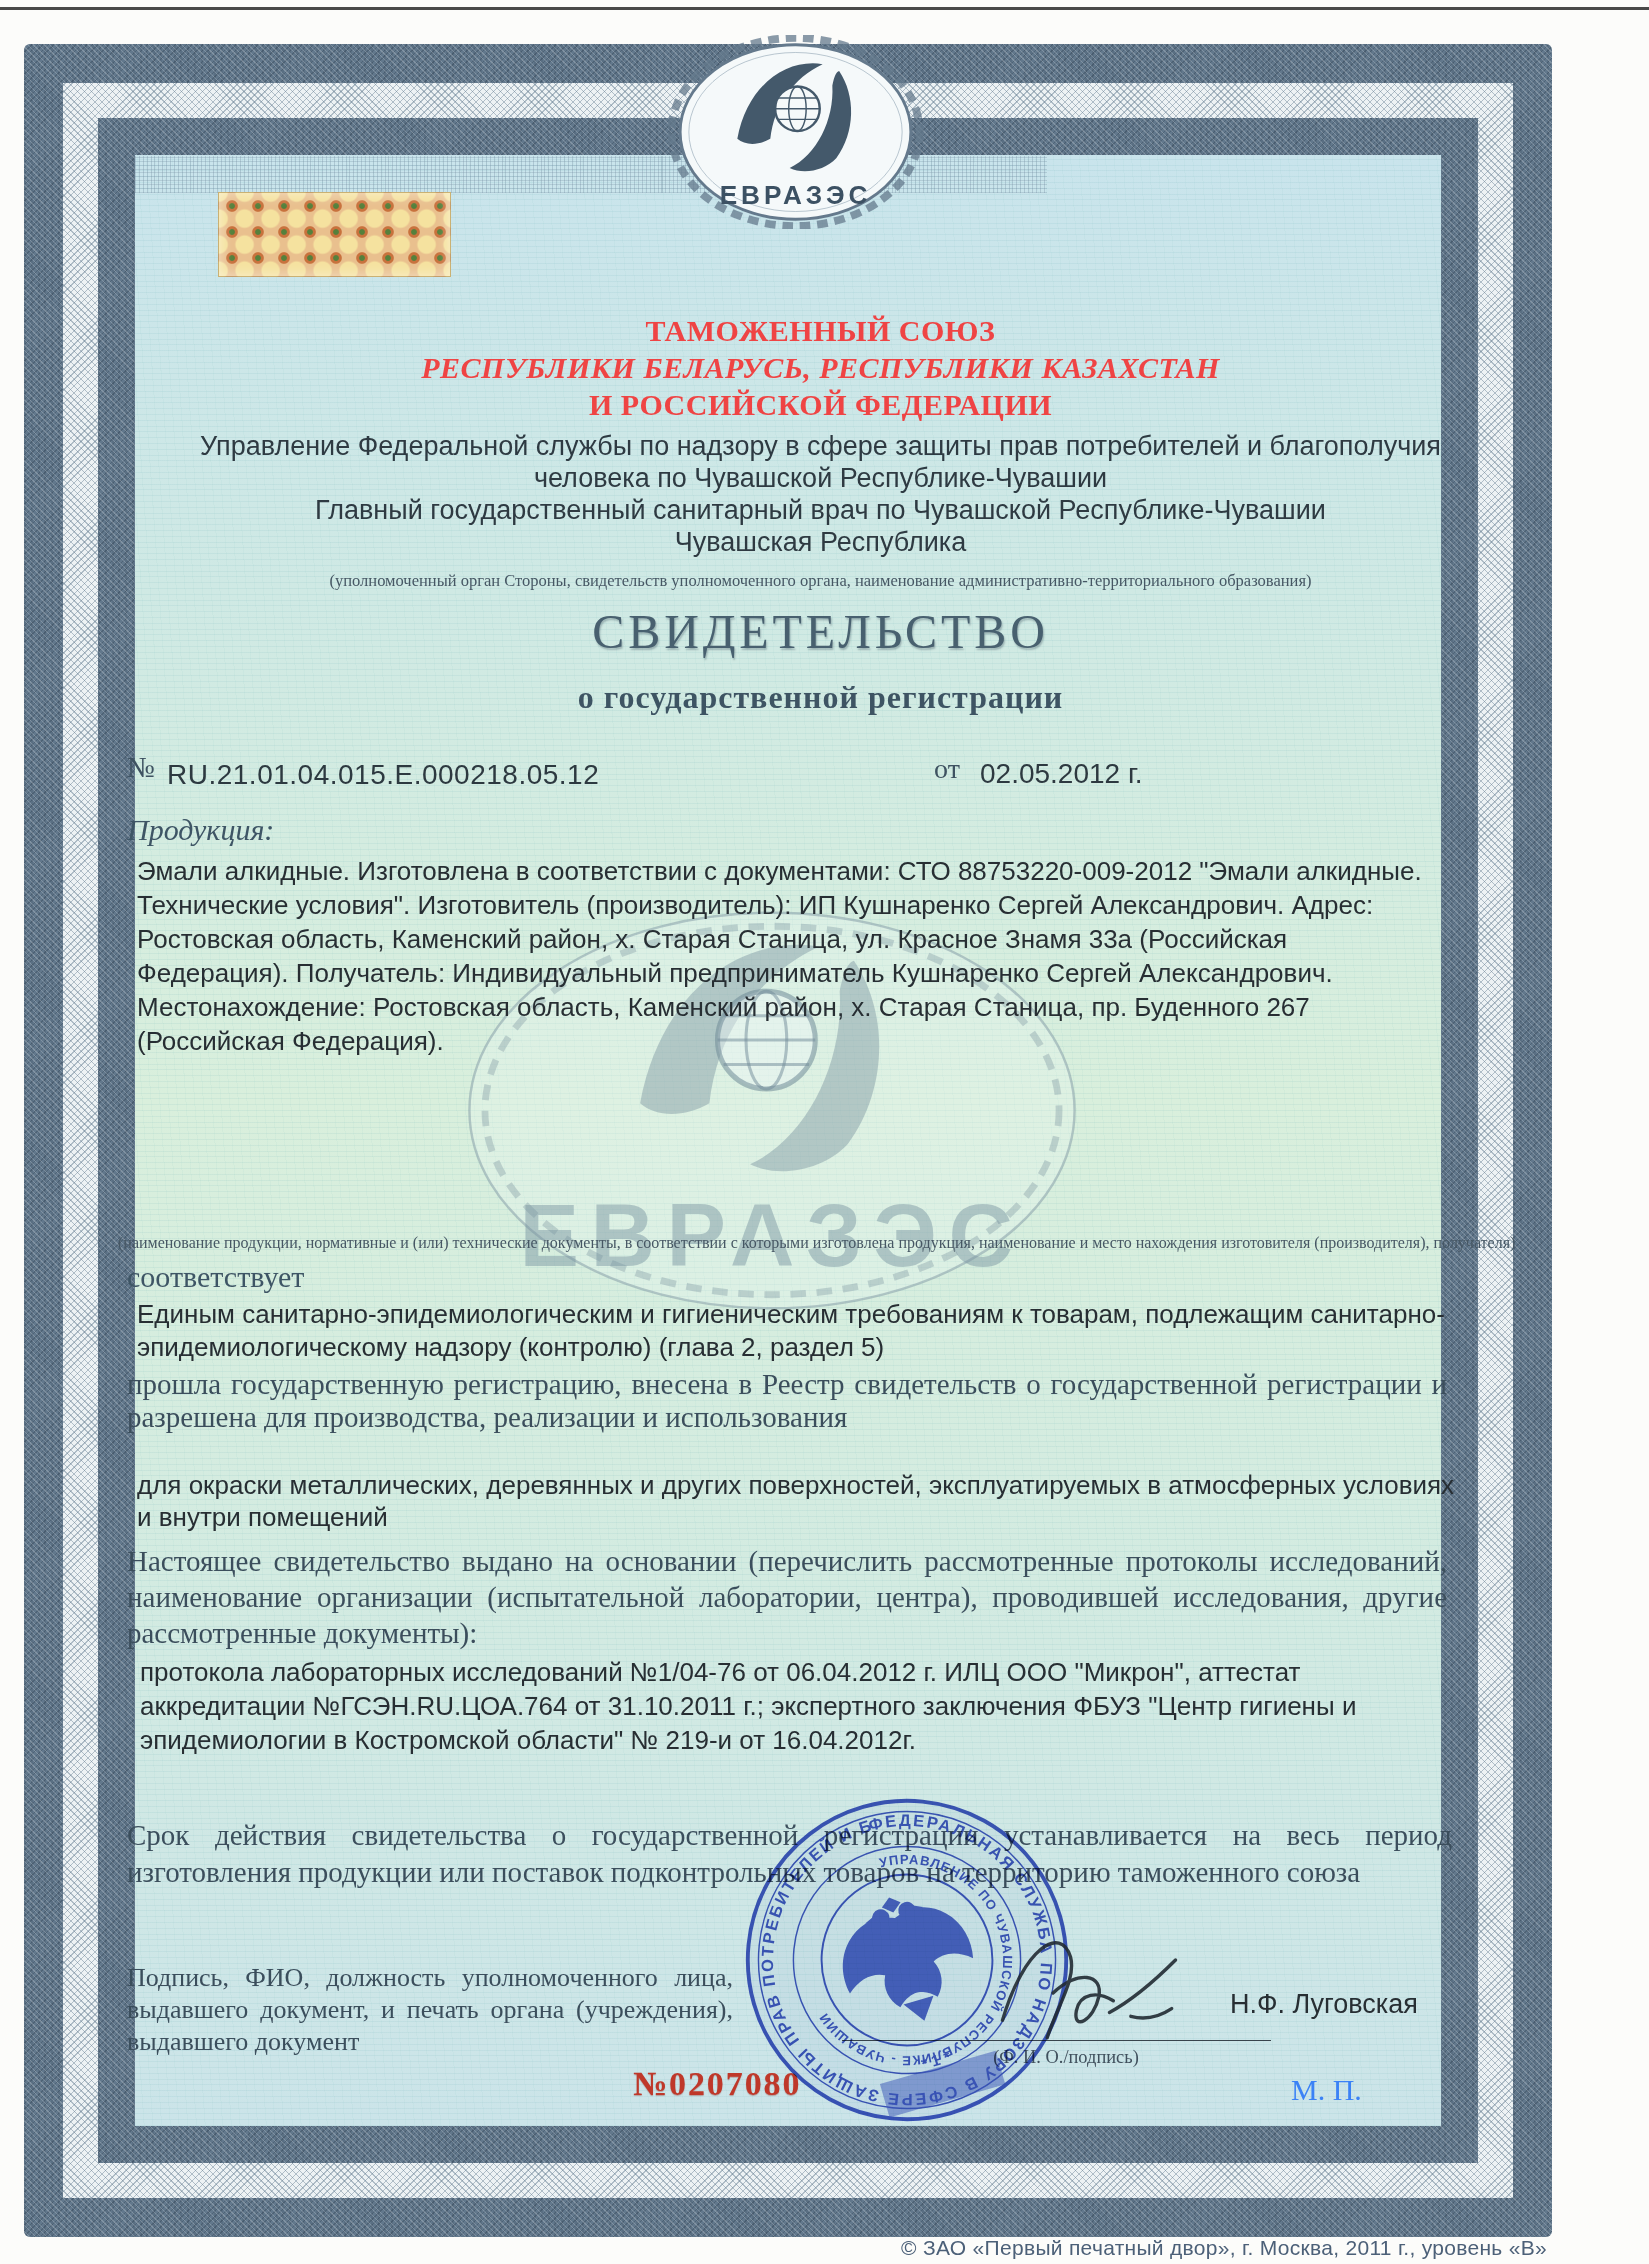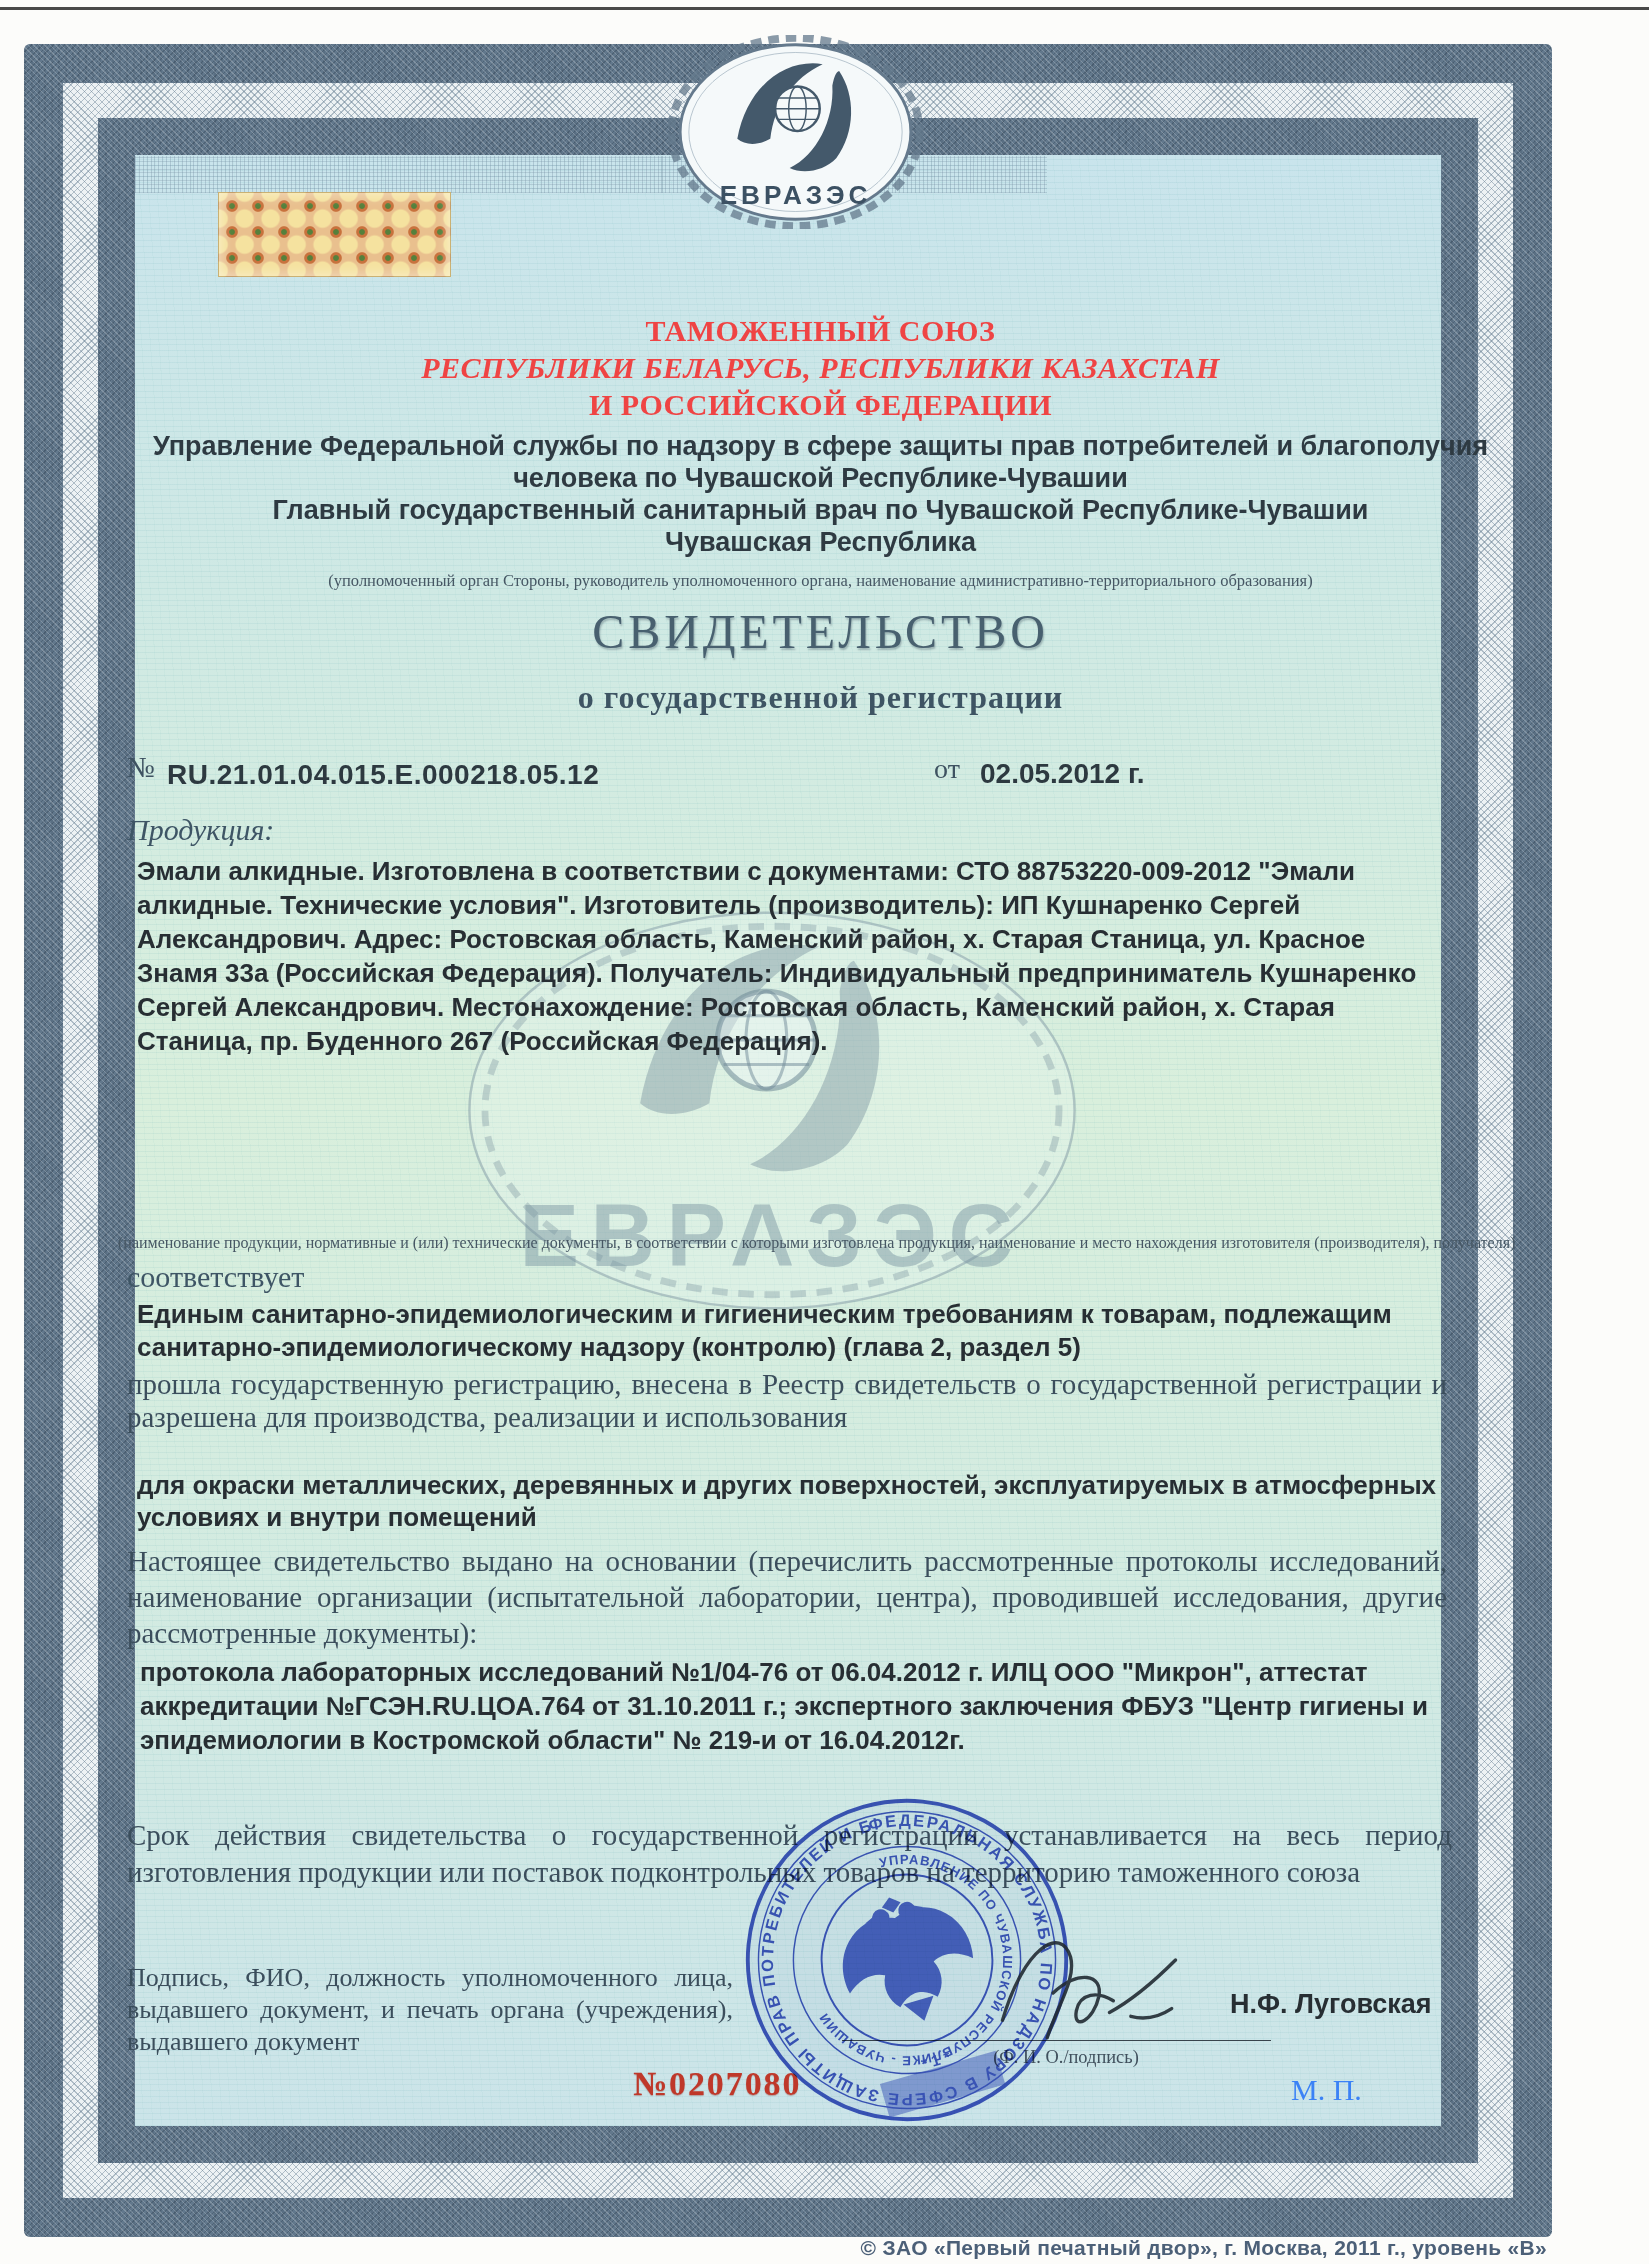--- a/index.html
+++ b/index.html
@@ -47,21 +47,21 @@
       radial-gradient(circle, #c8723d 5.3px, rgba(200,114,61,0) 6.3px),
       radial-gradient(circle, rgba(246,228,160,.95) 8.7px, rgba(246,228,160,0) 9.7px);
     background-size:26px 26px,26px 26px,26px 26px;
     background-position:0 0,0 0,12.6px 12.6px;
     border:1px solid rgba(150,118,62,.45);
     box-shadow:inset 0 0 13.6px rgba(255,255,255,.55);
   }
 
   
   .serif{font-family:"Liberation Serif","DejaVu Serif",serif;}
-  .sans{font-family:"Liberation Sans","DejaVu Sans",sans-serif;font-weight:bold;}
+  .sans{font-family:"Liberation Sans","DejaVu Sans",sans-serif;}
   .union-line{width:1349px;text-align:center;font-weight:bold;font-size:30px;line-height:37px;color:#ef4444;letter-spacing:0.5px;}
   .org-line{width:1349px;text-align:center;font-size:27px;line-height:32px;color:#2e3a42;}
   .small-caption{font-size:16.5px;color:#465764;}
   .doc-title{width:1349px;text-align:center;font-size:48px;font-weight:normal;letter-spacing:3.9px;color:#48606f;
              text-shadow:1px 1.9px 1.9px rgba(55,75,90,.35);}
   .doc-subtitle{width:1349px;text-align:center;font-size:32px;font-weight:bold;letter-spacing:1px;color:#3e5463;}
   .body-serif{font-size:29px;color:#3b4e5c;text-align:justify;}
   .body-sans{font-size:26px;color:#272e33;}
   .label-serif{font-size:30px;color:#3e5565;}
   .red-number{font-size:34px;font-weight:bold;letter-spacing:1.9px;color:#bf382a;text-shadow:0 1px 1px rgba(140,30,20,.35);}
@@ -125,21 +125,21 @@
 
   <div class="abs union-line serif" style="left:146px;top:312px;">ТАМОЖЕННЫЙ СОЮЗ</div>
   <div class="abs union-line serif" style="left:146px;top:349px;font-style:italic;">РЕСПУБЛИКИ БЕЛАРУСЬ, РЕСПУБЛИКИ КАЗАХСТАН</div>
   <div class="abs union-line serif" style="left:146px;top:386px;">И РОССИЙСКОЙ ФЕДЕРАЦИИ</div>
 
   <div class="abs org-line sans" style="left:146px;top:430px;">Управление Федеральной службы по надзору в сфере защиты прав потребителей и благополучия</div>
   <div class="abs org-line sans" style="left:146px;top:462px;">человека по Чувашской Республике-Чувашии</div>
   <div class="abs org-line sans" style="left:146px;top:494px;">Главный государственный санитарный врач по Чувашской Республике-Чувашии</div>
   <div class="abs org-line sans" style="left:146px;top:526px;">Чувашская Республика</div>
 
-  <div class="abs small-caption serif" style="left:146px;top:571px;width:1349px;text-align:center;">(уполномоченный орган Стороны, руководитель уполномоченного органа, наименование административно-территориального образования)</div>
+  <div class="abs small-caption serif" style="left:146px;top:571px;width:1349px;text-align:center;">(уполномоченный орган Стороны, свидетельств уполномоченного органа, наименование административно-территориального образования)</div>
 
   <div class="abs doc-title serif" style="left:146px;top:604px;">СВИДЕТЕЛЬСТВО</div>
   <div class="abs doc-subtitle serif" style="left:146px;top:679px;">о государственной регистрации</div>
 
   <div class="abs serif" style="left:127px;top:751px;font-size:29px;color:#3e5261;">№</div>
   <div class="abs sans" style="left:167px;top:759px;font-size:28px;color:#2d3940;letter-spacing:0.5px;">RU.21.01.04.015.E.000218.05.12</div>
   <div class="abs serif" style="left:934px;top:753px;font-size:28px;color:#3e5261;">от</div>
   <div class="abs sans" style="left:980px;top:758px;font-size:28px;color:#2d3940;">02.05.2012 г.</div>
 
   <div class="abs label-serif serif" style="left:127px;top:813px;font-style:italic;">Продукция:</div>

